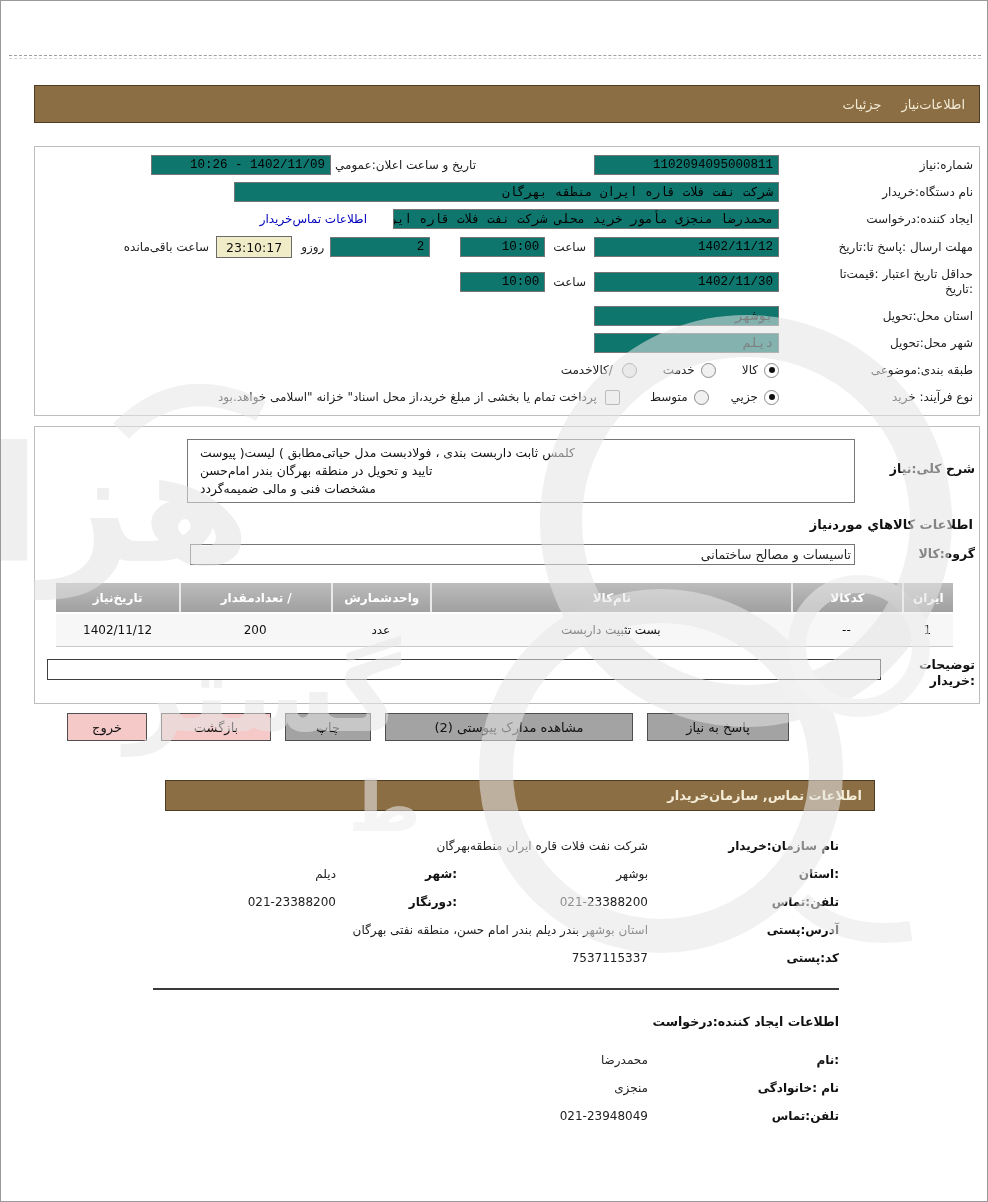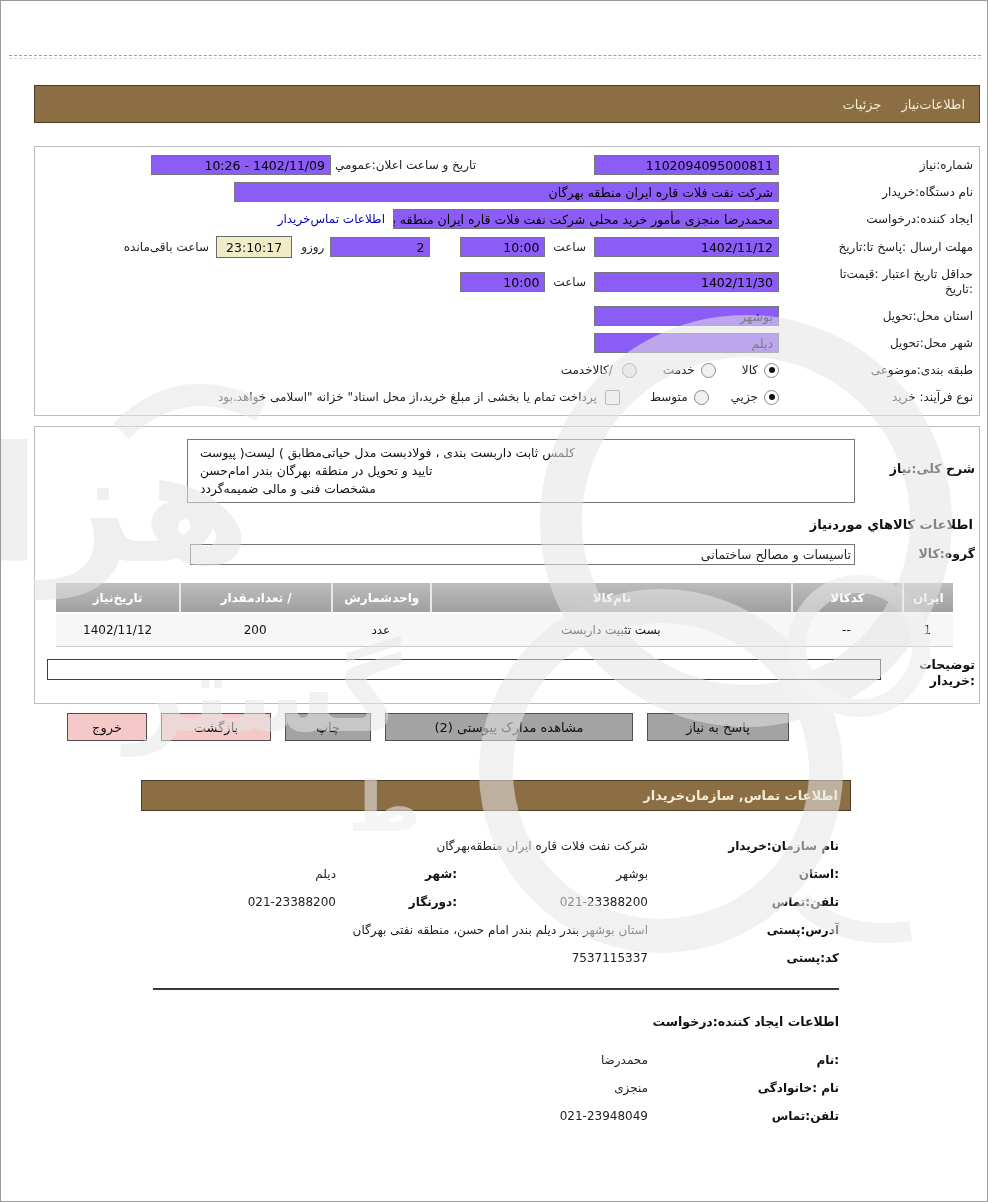--- a/index.html
+++ b/index.html
@@ -8,31 +8,31 @@
         font-family:"DejaVu Sans",sans-serif;direction:rtl;color:#222;}
   .abs{position:absolute;box-sizing:border-box;}
   
   #dotline{top:54px;left:8px;width:972px;height:4px;
            border-top:1px dashed #9f9f9f;border-bottom:1px dashed #d5d5d5;}
   
   .brownbar{background:#8c6e45;border:1px solid #4e3d24;color:#f3ecd6;
             display:flex;align-items:center;direction:rtl;font-size:13px;}
   #tabbar{left:33px;top:84px;width:946px;height:38px;padding:0 14px;gap:20px;}
   #tabbar .tab{cursor:default;}
-  #bar2{left:140px;top:779px;width:710px;height:31px;padding:0 12px;font-weight:bold;}
+  #bar2{left:164px;top:779px;width:710px;height:31px;padding:0 12px;font-weight:bold;}
   
   .panel{border:1px solid #bdbdbd;background:#fff;}
   #box1{left:33px;top:145px;width:946px;height:270px;padding:8px 6px 0 6px;}
   #box2{left:33px;top:425px;width:946px;height:278px;padding:12px 4px 0 4px;}
   
   .frow{display:flex;align-items:center;min-height:20px;margin-bottom:7px;direction:rtl;font-size:12px;}
   .flabel{width:188px;flex-shrink:0;text-align:right;padding-left:6px;color:#222;white-space:nowrap;}
   .flabel2l{width:188px;flex-shrink:0;text-align:right;padding-left:6px;line-height:15px;}
-  .vbox{height:20px;border:1px solid #767676;background:#8b5cf6;display:flex;
-        align-items:center;padding:0 5px;font-size:12.5px;color:#000;box-sizing:border-box;white-space:nowrap;overflow:hidden;}
+  .vbox{height:20px;border:1px solid #767676;background:#0f766e;display:flex;
+        align-items:center;padding:0 5px;font-size:12.5px;color:#000;box-sizing:border-box;white-space:nowrap;overflow:hidden;font-family:Liberation Mono, monospace;}
   .lbl{white-space:nowrap;}
   .link{color:#0000bb;cursor:pointer;white-space:nowrap;}
   .timer{height:20px;background:#f0ecc8;border:1px solid #6b6b6b;display:flex;
          align-items:center;padding:0 9px;font-size:12.5px;color:#111;}
   
   .radio{width:13px;height:13px;border-radius:50%;border:1px solid #8a8a8a;background:#f1f1f1;
          flex-shrink:0;display:inline-flex;align-items:center;justify-content:center;}
   .radio.sel{background:#fff;}
   .radio.sel::after{content:"";width:6px;height:6px;border-radius:50%;background:#111;}
   .checkbox{width:13px;height:13px;border:1px solid #8a8a8a;background:#fbfbfb;border-radius:2px;flex-shrink:0;}
@@ -95,21 +95,21 @@
       <span class="lbl" style="margin-right:118px">تاریخ و ساعت اعلان:عمومي</span>
       <div class="vbox" style="width:180px;margin-right:4px">1402/11/09 - 10:26</div>
     </div>
     <div class="frow">
       <span class="flabel">نام دستگاه:خریدار</span>
       <div class="vbox" style="width:545px">شرکت نفت فلات قاره ایران منطقه بهرگان</div>
     </div>
     <div class="frow">
       <span class="flabel">ایجاد کننده:درخواست</span>
       <div class="vbox" style="width:386px">محمدرضا منجزی مأمور خرید محلی شرکت نفت فلات قاره ایران منطقه بهرگان</div>
-      <span class="link" style="margin-right:8px">اطلاعات تماس‌خریدار</span>
+      <span class="link" style="margin-right:26px">اطلاعات تماس‌خریدار</span>
     </div>
     <div class="frow">
       <span class="flabel">مهلت ارسال :پاسخ تا:تاریخ</span>
       <div class="vbox" style="width:185px">1402/11/12</div>
       <span class="lbl" style="margin-right:8px">ساعت</span>
       <div class="vbox" style="width:85px;margin-right:8px">10:00</div>
       <div class="vbox" style="width:100px;margin-right:30px;justify-content:flex-start">2</div>
       <span class="lbl" style="margin-right:6px">روزو</span>
       <div class="timer" style="margin-right:9px">23:10:17</div>
       <span class="lbl" style="margin-right:7px">ساعت باقی‌مانده</span>

